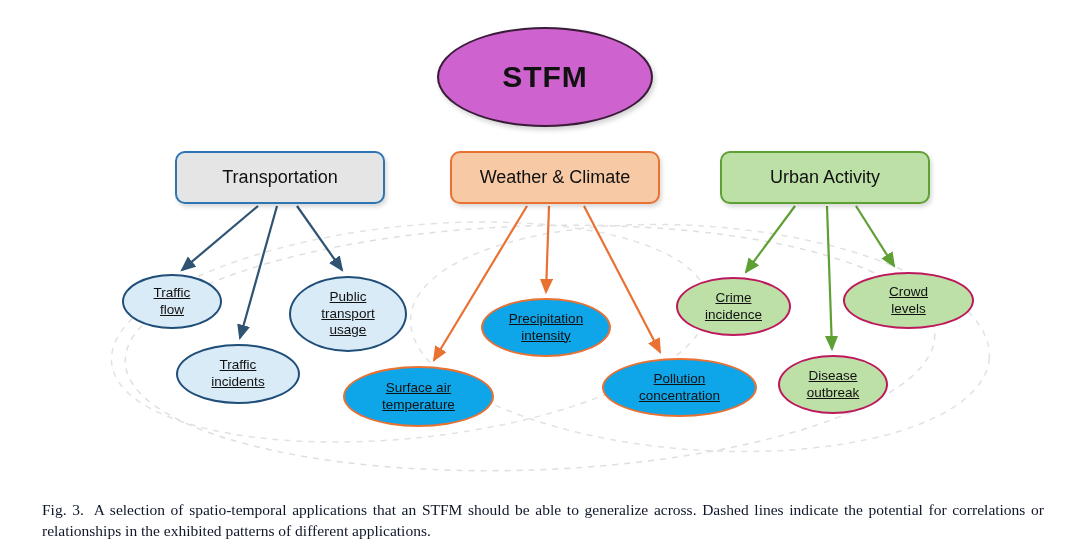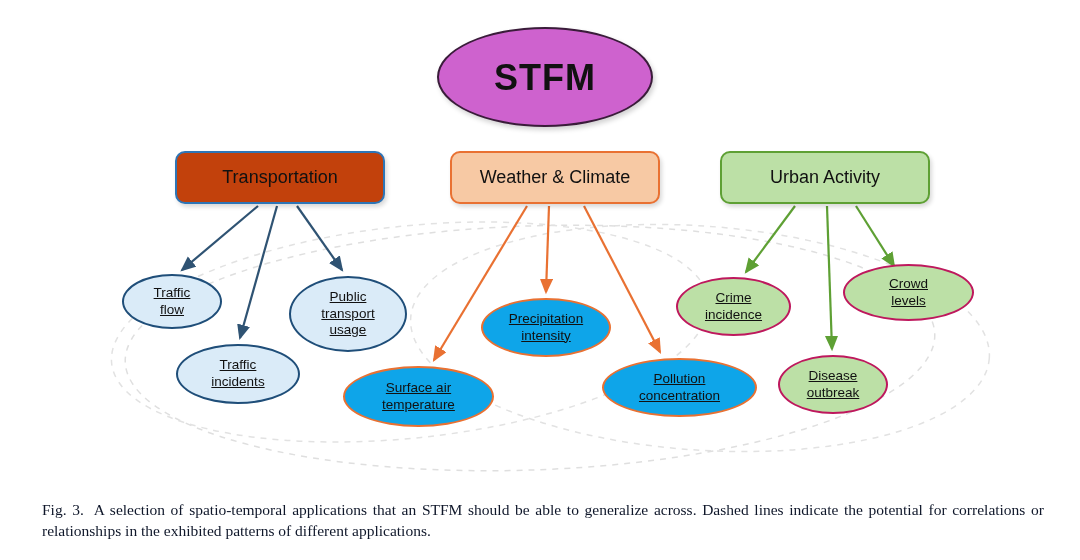--- a/index.html
+++ b/index.html
@@ -3,39 +3,39 @@
 <meta charset="utf-8">
 <style>
   html,body{margin:0;padding:0;background:#ffffff;}
   .page{position:relative;width:1080px;height:560px;background:#ffffff;overflow:hidden;
         font-family:"Liberation Sans", sans-serif;}
   .edges{position:absolute;left:0;top:0;width:1080px;height:500px;}
   .node{position:absolute;display:flex;align-items:center;justify-content:center;
         text-align:center;white-space:pre-line;color:#111;box-sizing:border-box;
         font-family:"Liberation Sans", sans-serif;line-height:1.25;}
   .root-ellipse{left:437px;top:27px;width:216px;height:100px;border-radius:50%;
-        background:#CE62CE;border:2.5px solid #3A1C3A;font-size:36px;font-weight:600;
+        background:#CE62CE;border:2.5px solid #3A1C3A;font-size:30px;font-weight:600;
         letter-spacing:1px;box-shadow:2px 3px 5px rgba(0,0,0,.18);}
   .cat-box{height:53px;width:210px;top:151px;border-radius:10px;font-size:18px;font-weight:500;
         box-shadow:2px 3px 4px rgba(0,0,0,.15);}
-  .cat-t{left:175px;background:#c2410c;border:2px solid #2E75B6;}
+  .cat-t{left:175px;background:#e5e5e5;border:2px solid #2E75B6;}
   .cat-w{left:450px;background:#F7C9A4;border:2px solid #E97132;}
   .cat-u{left:720px;background:#BCE0A6;border:2px solid #5EA034;}
   .ellipse{border-radius:50%;font-size:13.5px;text-decoration:underline;}
   .child-t{background:#DAEBF8;border:2px solid #1F4E79;}
   .child-w{background:#0ea5e9;border:2px solid #E97132;}
   .child-u{background:#BCE0A6;border:2px solid #be185d;}
   .n-tf{left:122px;top:274px;width:100px;height:55px;}
   .n-ti{left:176px;top:344px;width:124px;height:60px;}
   .n-pt{left:289px;top:276px;width:118px;height:76px;}
   .n-pi{left:481px;top:298px;width:130px;height:59px;}
   .n-sa{left:343px;top:366px;width:151px;height:61px;}
   .n-pc{left:602px;top:358px;width:155px;height:59px;}
   .n-ci{left:676px;top:277px;width:115px;height:59px;}
-  .n-cl{left:843px;top:264px;width:131px;height:57px;}
+  .n-cl{left:843px;top:272px;width:131px;height:57px;}
   .n-do{left:778px;top:355px;width:110px;height:59px;}
   .caption{position:absolute;left:42px;top:500px;width:1002px;
         font-family:"Liberation Serif", serif;font-size:15.5px;line-height:1.35;
         color:#0f172a;text-align:justify;}
   .cap-text{margin-left:10px;}
 </style>
 </head>
 <body>
 
 <div class="page">

